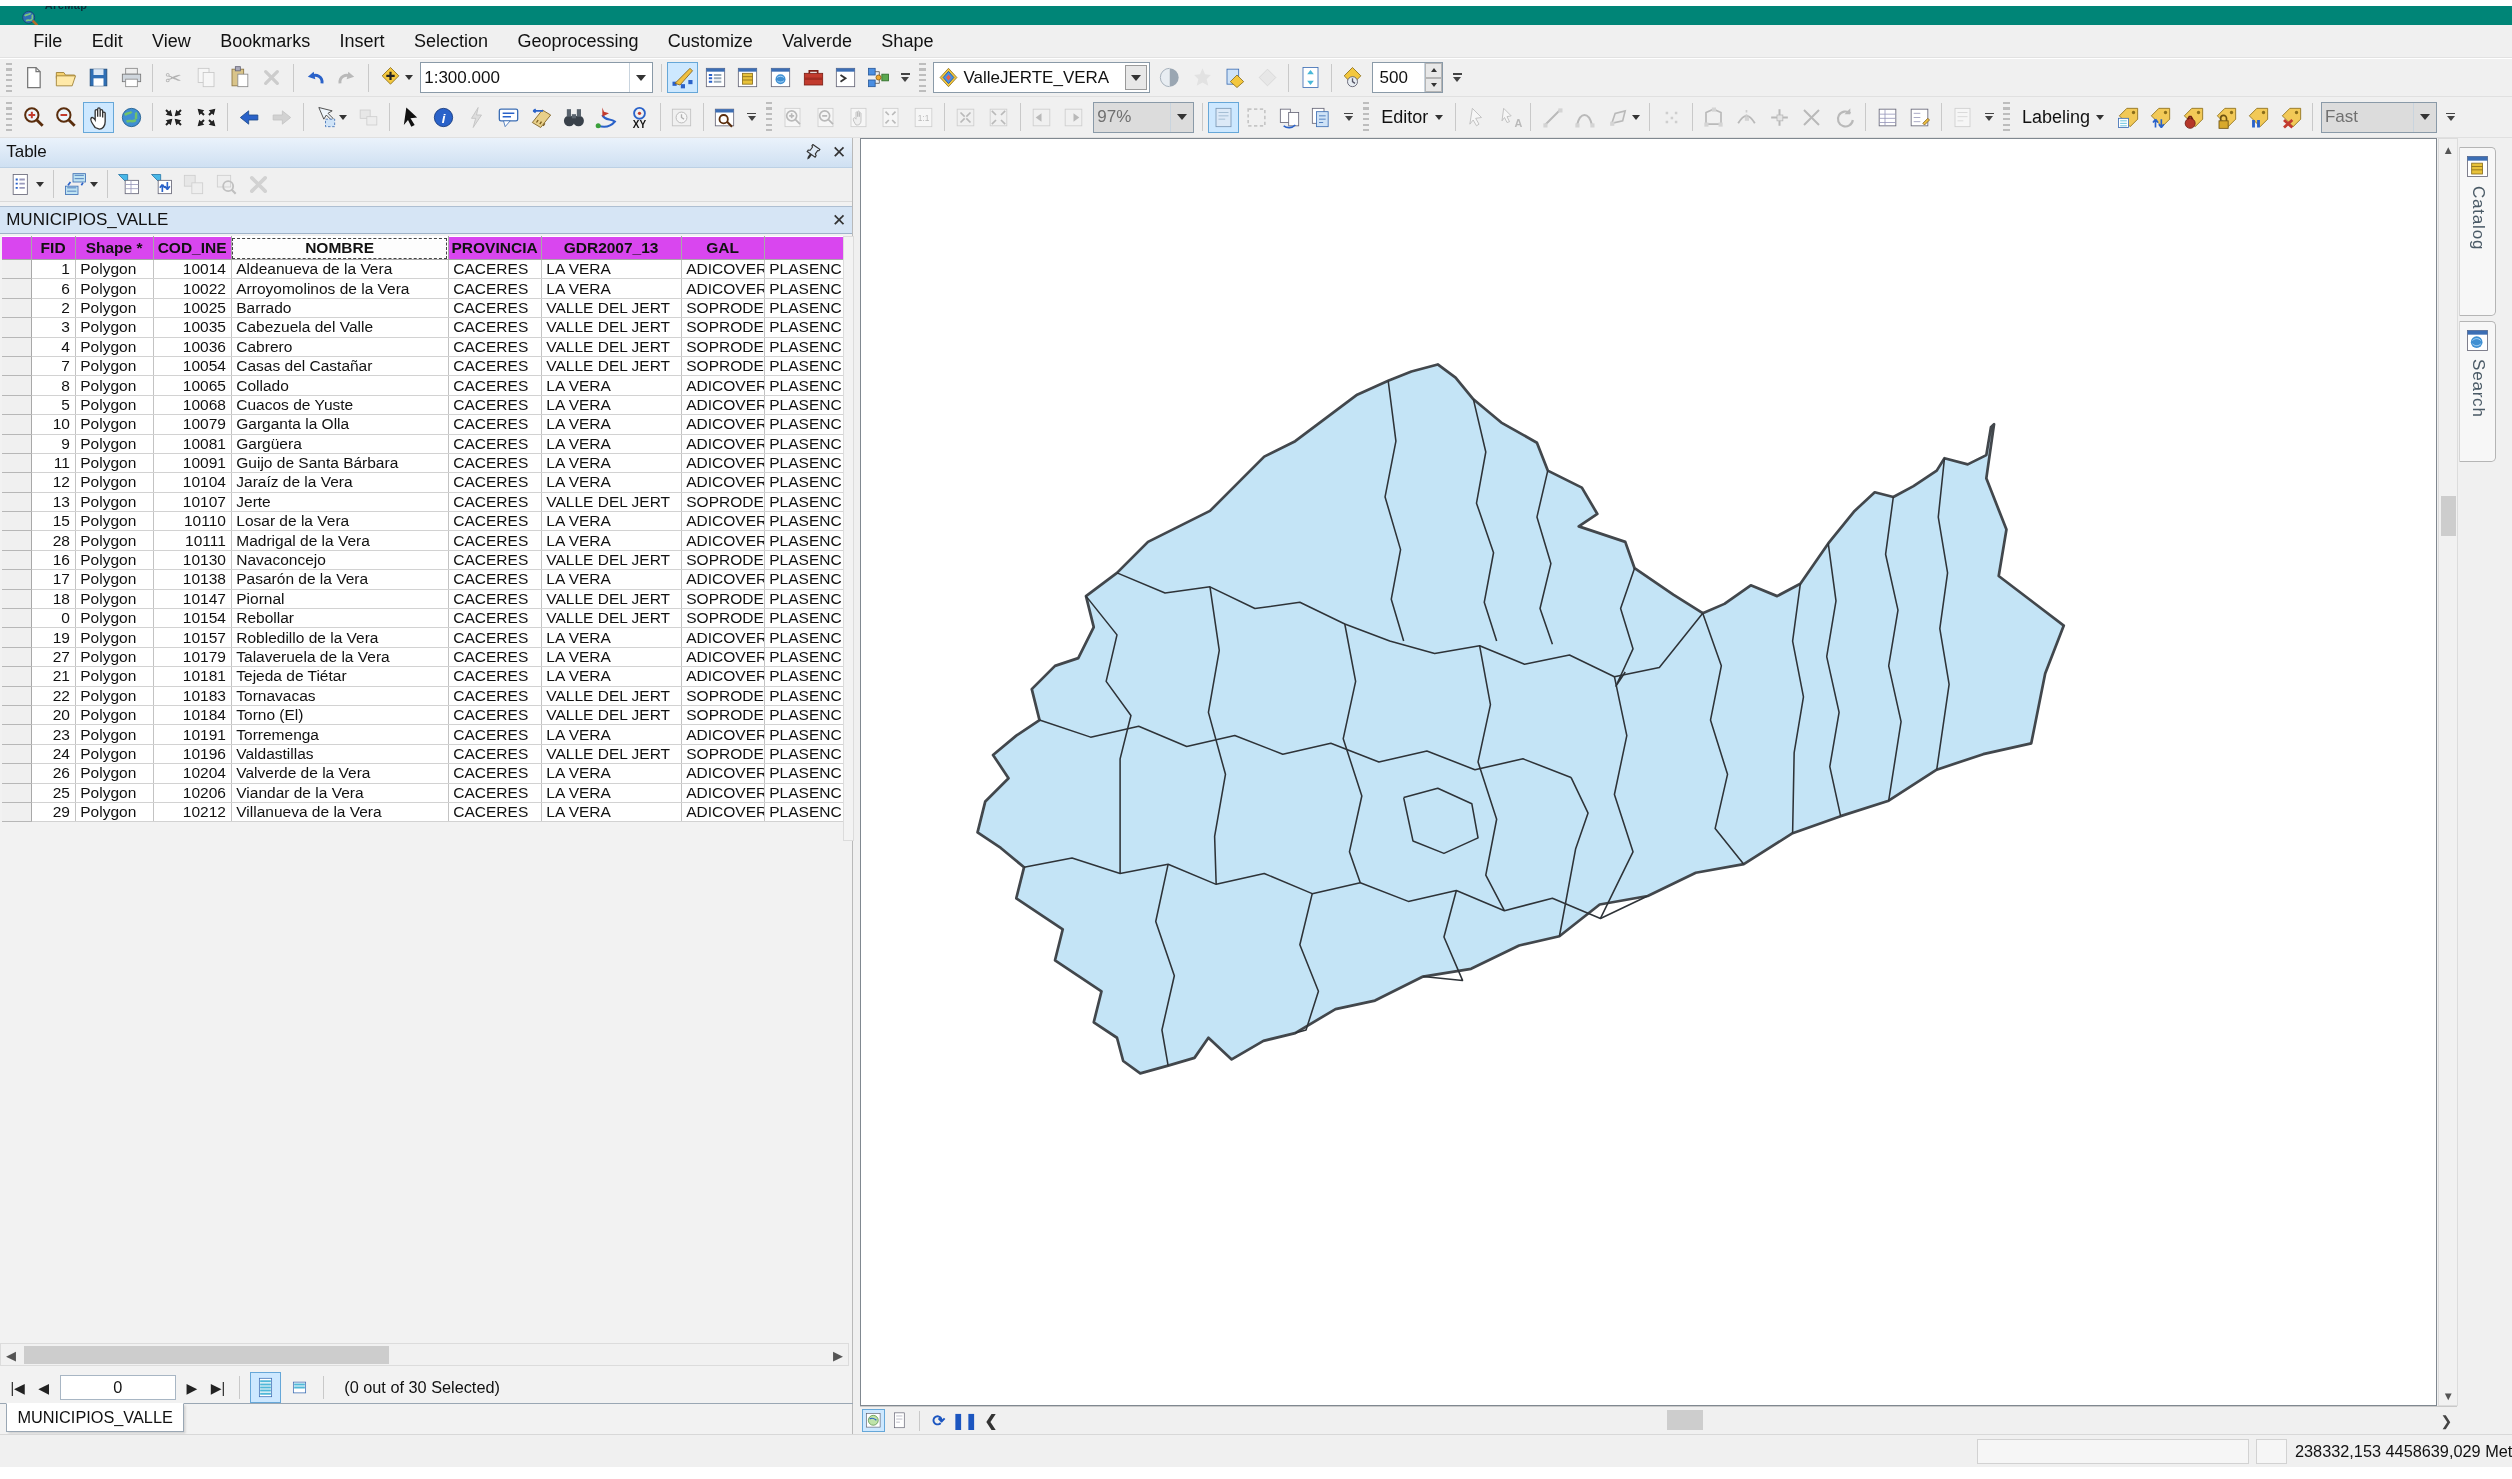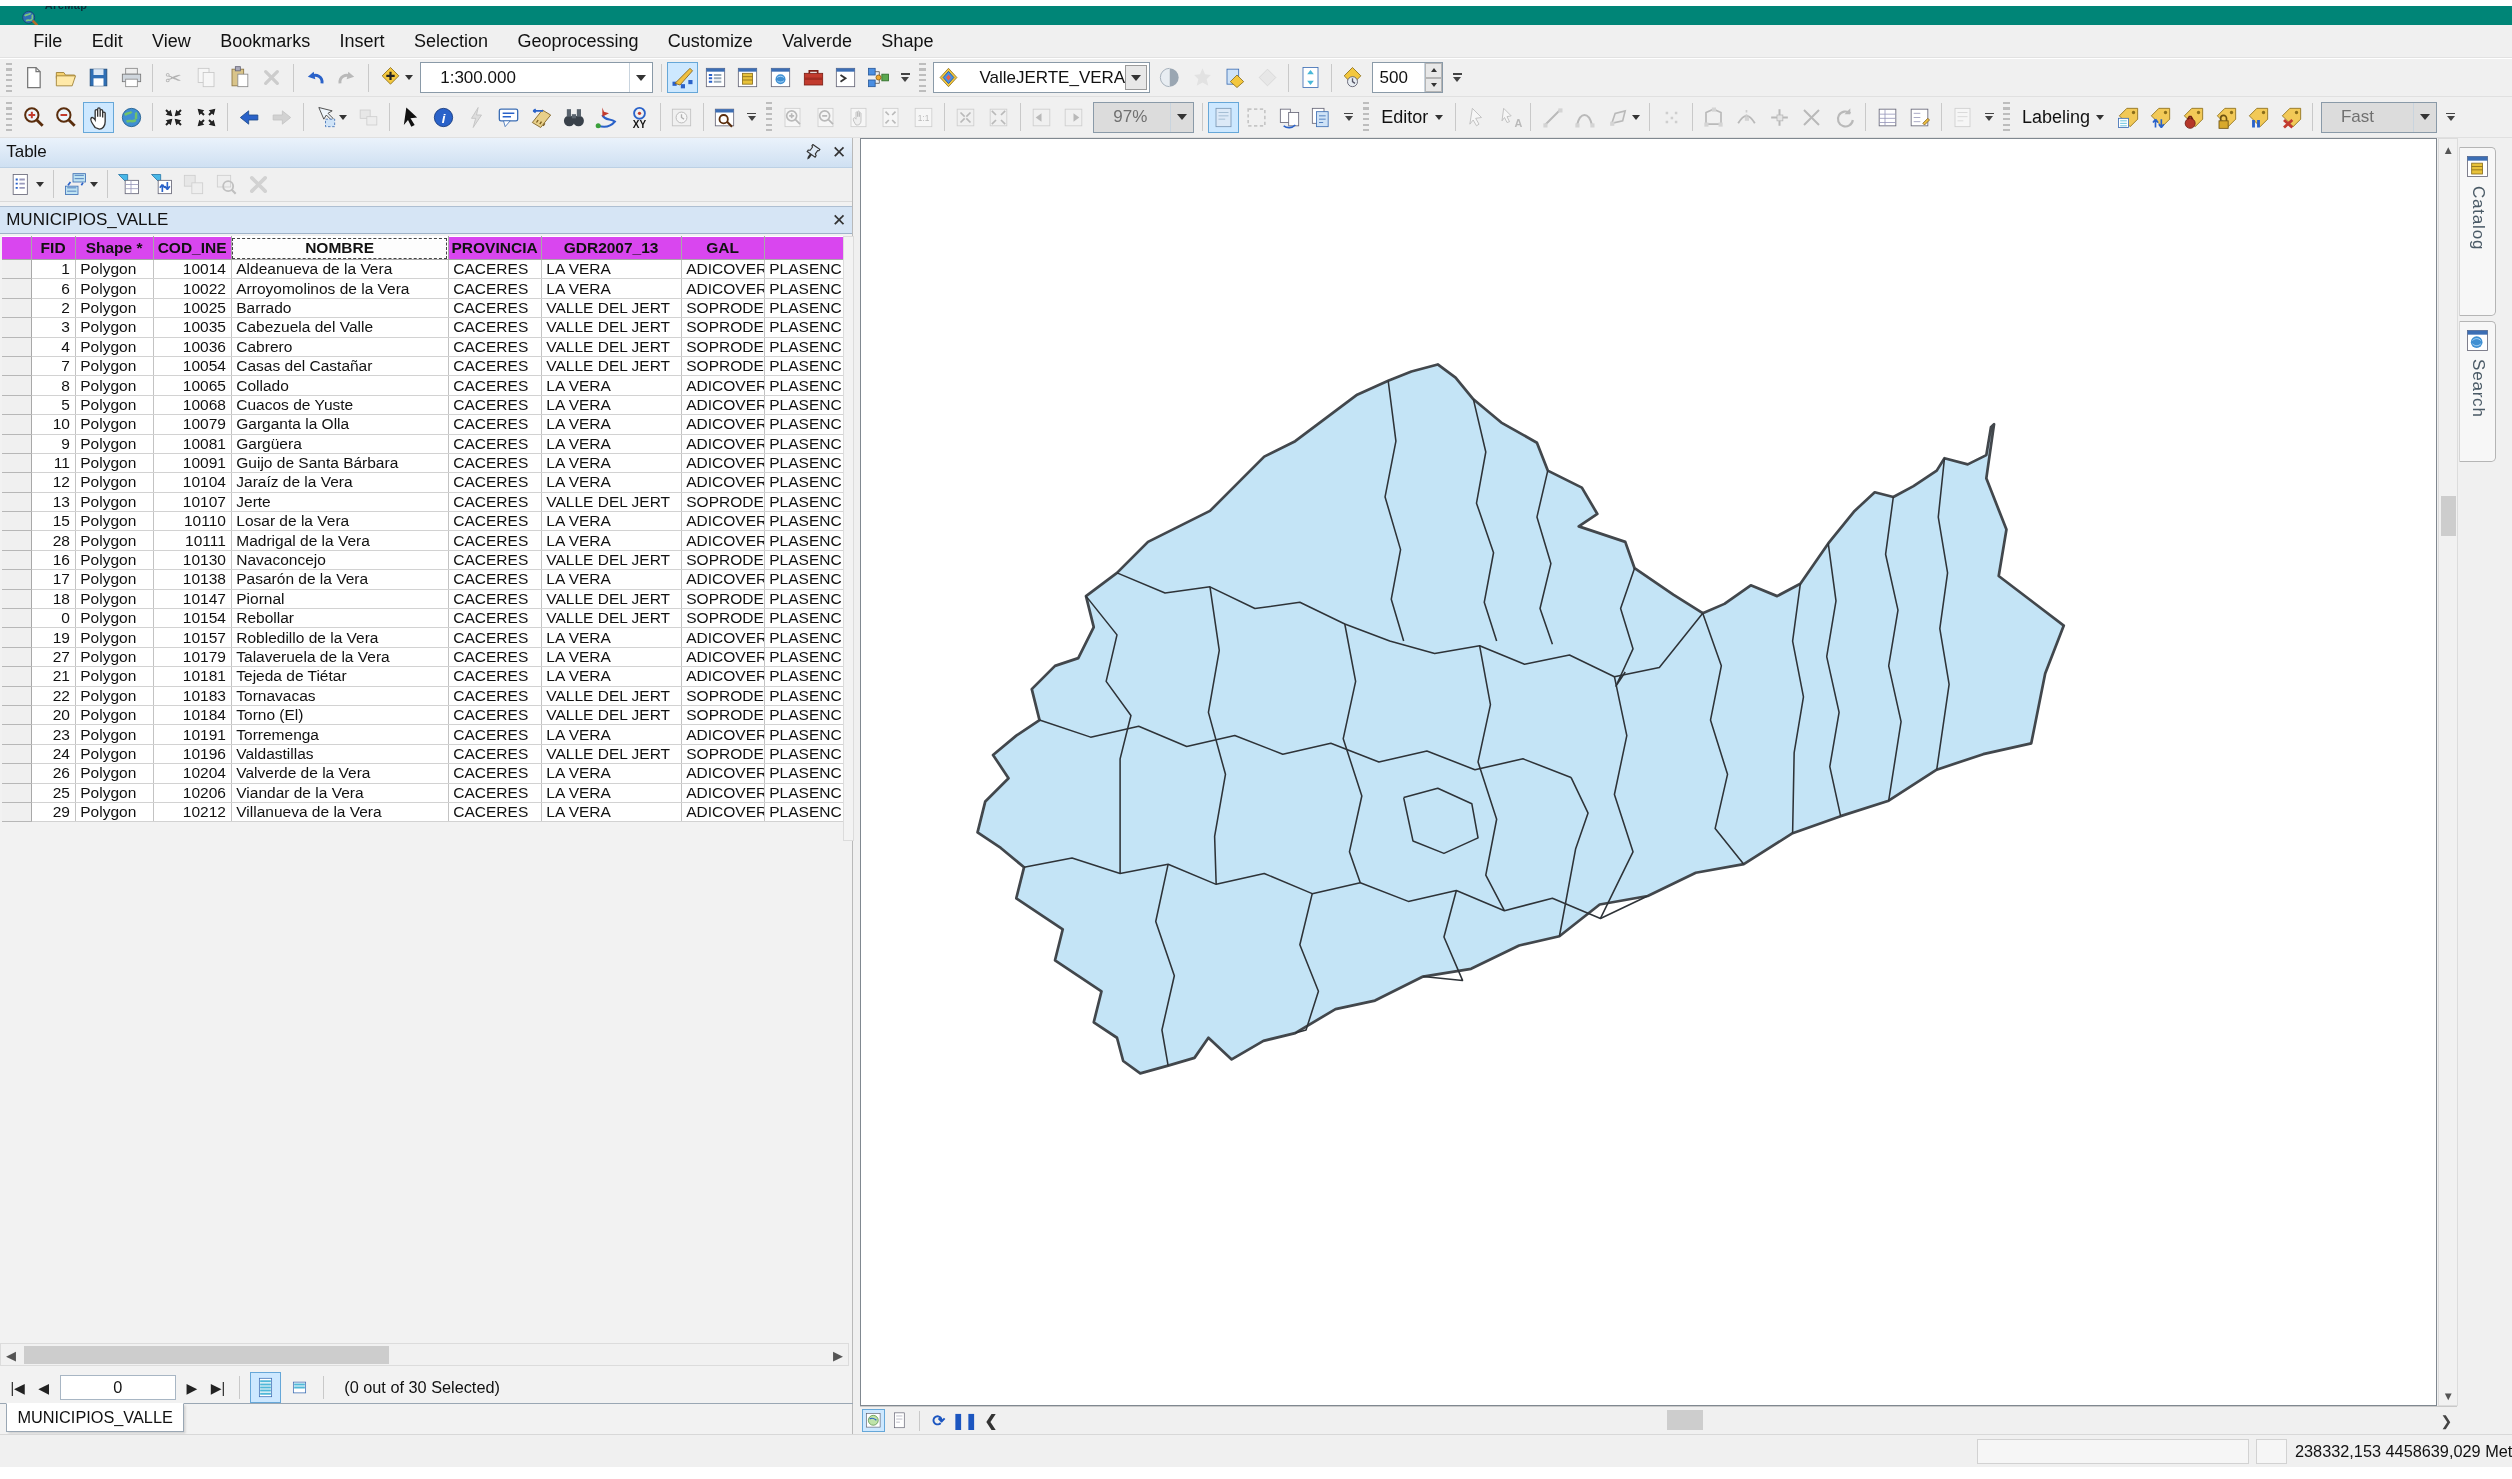--- a/index.html
+++ b/index.html
@@ -30,21 +30,21 @@
          border-top:5.4px solid #333;margin-left:1.6px;flex:0 0 auto;}
   .tsep{width:0.8px;height:28px;background:#c9c9c9;margin:0 4.7px;flex:0 0 auto;}
   .grip{width:6.2px;height:29.5px;margin:0 4.7px 0 3.1px;flex:0 0 auto;
         background:repeating-linear-gradient(#bdbdbd 0 2.3px,#f0f0f0 2.3px 5.4px);}
   .chev{width:17px;height:31px;display:flex;flex-direction:column;align-items:center;justify-content:center;
         gap:2.3px;flex:0 0 auto;margin:0 2.3px;}
   .chev .bar{width:9.3px;height:1.6px;background:#444;}
   .chev .tri{width:0;height:0;border-left:4.7px solid transparent;border-right:4.7px solid transparent;border-top:5.4px solid #444;}
   .combo{height:31px;background:#fff;border:0.8px solid #8a9aa8;display:flex;align-items:center;
          margin:0 3.1px;flex:0 0 auto;position:relative;}
-  .combo .combo-text{font-size:17px;padding-left:19px;flex:1;white-space:nowrap;overflow:hidden;}
+  .combo .combo-text{font-size:17px;padding-left:3px;flex:1;white-space:nowrap;overflow:hidden;}
   .combo .combo-caret{width:23px;height:100%;display:flex;align-items:center;justify-content:center;border-left:0.8px solid #c9d4de;}
   .combo .combo-caret .tri{width:0;height:0;border-left:5.4px solid transparent;border-right:5.4px solid transparent;border-top:6.2px solid #333;}
   .combo.boxed .combo-caret{background:#e8e8e8;border:0.8px solid #9a9a9a;width:22px;height:25px;margin-right:2.3px;}
   .combo.dis{background:#dcdcdc;color:#777;}
   .combo.dis .combo-text{color:#707070;}
   .combo .cicon{width:23px;height:23px;margin-left:3.1px;flex:0 0 auto;}
   .menubtn{height:31px;display:flex;align-items:center;padding:0 7.8px;font-size:18px;flex:0 0 auto;}
   .menubtn .caret{margin-left:6.2px;}
   .spinbox{height:31px;width:71px;background:#fff;border:0.8px solid #8a9aa8;display:flex;align-items:center;margin:0 3.1px;flex:0 0 auto;}
   .spinbox .val{flex:1;font-size:17px;padding-left:6.2px;}

